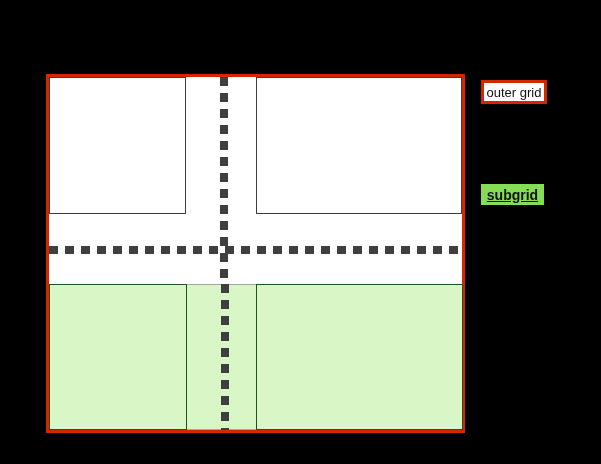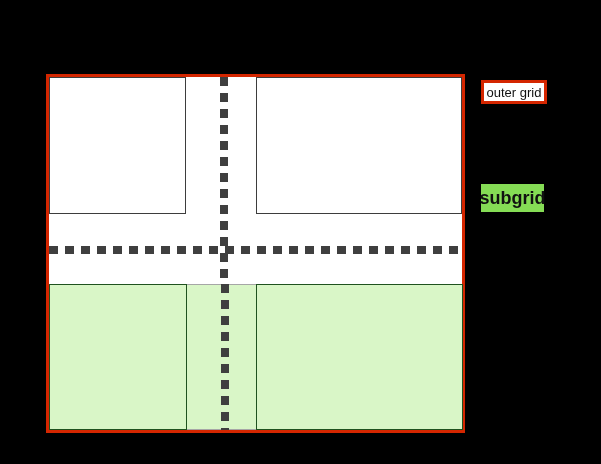--- a/index.html
+++ b/index.html
@@ -89,24 +89,25 @@
     white-space: nowrap;
   }
   .legend-outer-grid {
     left: 477px; top: 76px;
     width: 66px; height: 24px;
     background: #ffffff;
     border: 3px solid var(--outer-grid-border);
   }
   .legend-subgrid {
     left: 477px; top: 180px;
-    width: 63px; height: 28px;
+    width: 63px; height: 21px;
     background: var(--legend-subgrid-fill);
     font-weight: 700;
-    font-size: 18px;
+    font-size: 14px;
+    text-decoration: underline;
   }
 </style>
 </head>
 <body>
 
 <div class="canvas">
 
   <div class="outer-grid">
     <div class="outer-grid-inner">
 

